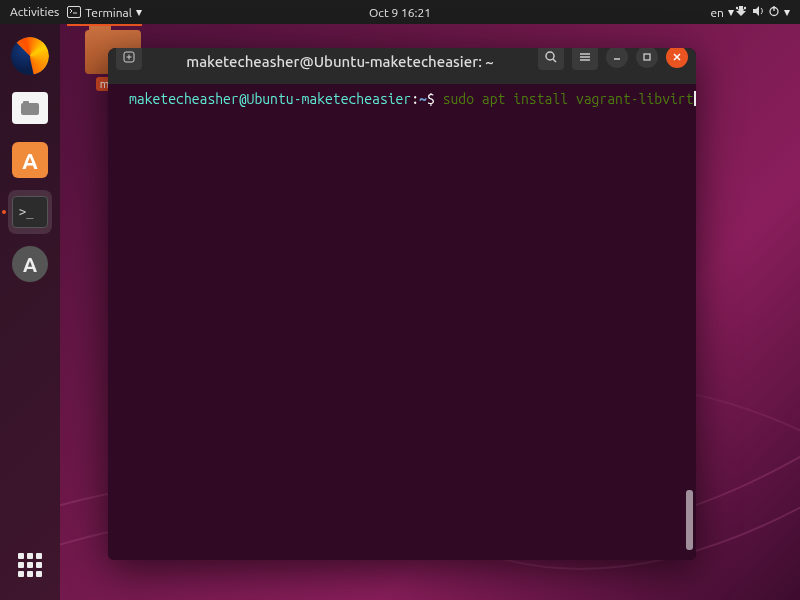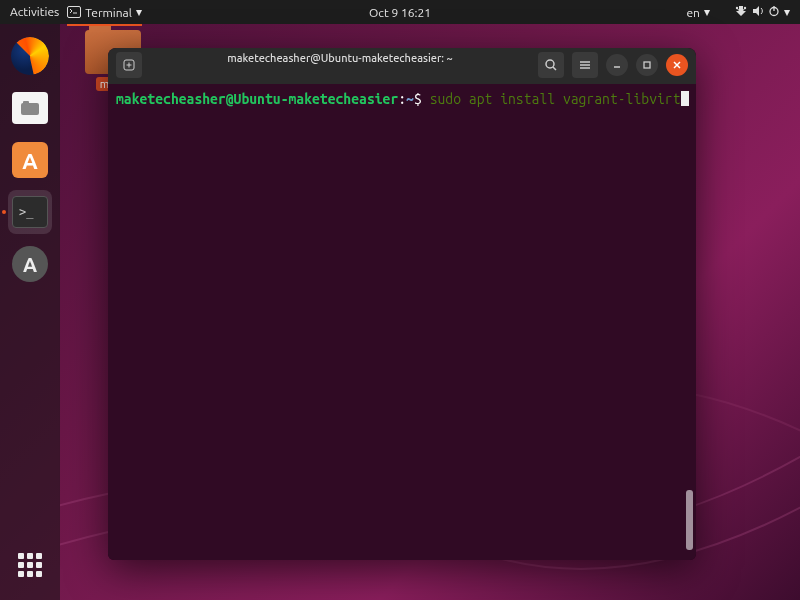--- a/index.html
+++ b/index.html
@@ -34,21 +34,21 @@
     .panel-left { display: flex; align-items: flex-start; gap: 8px; }
     .panel-center {
       position: absolute;
       left: 50%;
       transform: translateX(-50%);
     }
     .panel-right {
       margin-left: auto;
       display: flex;
       align-items: flex-end;
-      gap: 24px;
+      gap: 0;
     }
     .panel-item { cursor: pointer; display: flex; align-items: center; gap: 4px; }
     .panel-item.active { position: relative; }
     .panel-item.active::after {
       content:"";
       position:absolute;
       left:0; right:0; bottom:-7px;
       height:2px;
       background:#e95420;
     }
@@ -195,25 +195,25 @@
       box-shadow: 0 10px 40px rgba(0,0,0,0.6);
       display: flex;
       flex-direction: column;
       z-index: 60;
       overflow: hidden;
     }
     .titlebar {
       height: 36px;
       background: #2a2a2a;
       display: flex;
-      align-items: flex-start;
-      padding: 4px 8px;
+      align-items: flex-end;
+      padding: 14px 8px;
       gap: 8px;
       color: #ddd;
-      font-size: 11px;
+      font-size: 15px;
     }
     .tb-btn {
       width: 26px; height: 26px;
       border-radius: 4px;
       background: #3a3a3a;
       display:flex; align-items:center; justify-content:center;
       color:#ddd;
       cursor:pointer;
     }
     .tb-title { flex:1; text-align:center; font-weight:500; }
@@ -232,21 +232,21 @@
     .terminal-body {
       flex:1;
       background: #300a24;
       padding: 6px 8px;
       font-family: "Ubuntu Mono", "DejaVu Sans Mono", monospace;
       font-size: 14px;
       line-height: 1.35;
       position: relative;
     }
     .prompt-line { white-space: pre; }
-    .p-user { color:#22c55e; font-weight:bold; }
+    .p-user { color:#5eead4; font-weight:normal;margin-left:13px; }
     .p-sep  { color:#ffffff; }
     .p-path { color:#729fcf; font-weight:bold; }
     .p-cmd  { color:#4d7c0f; }
     .cursor-block {
       display:inline-block;
       width:8px; height:15px;
       background:#eee;
       vertical-align:-2px;
       margin-left:0px;
     }

